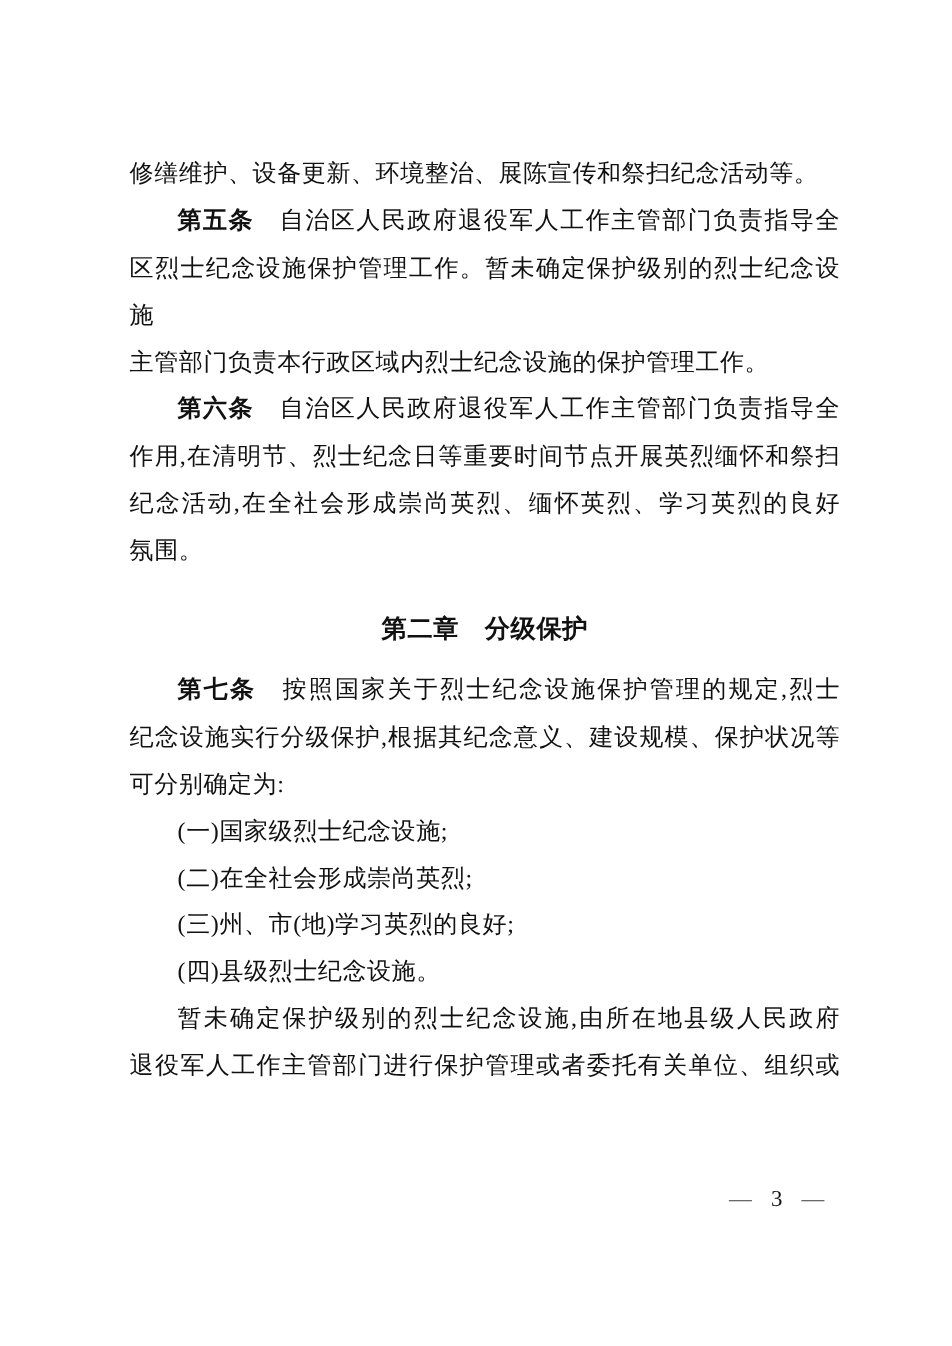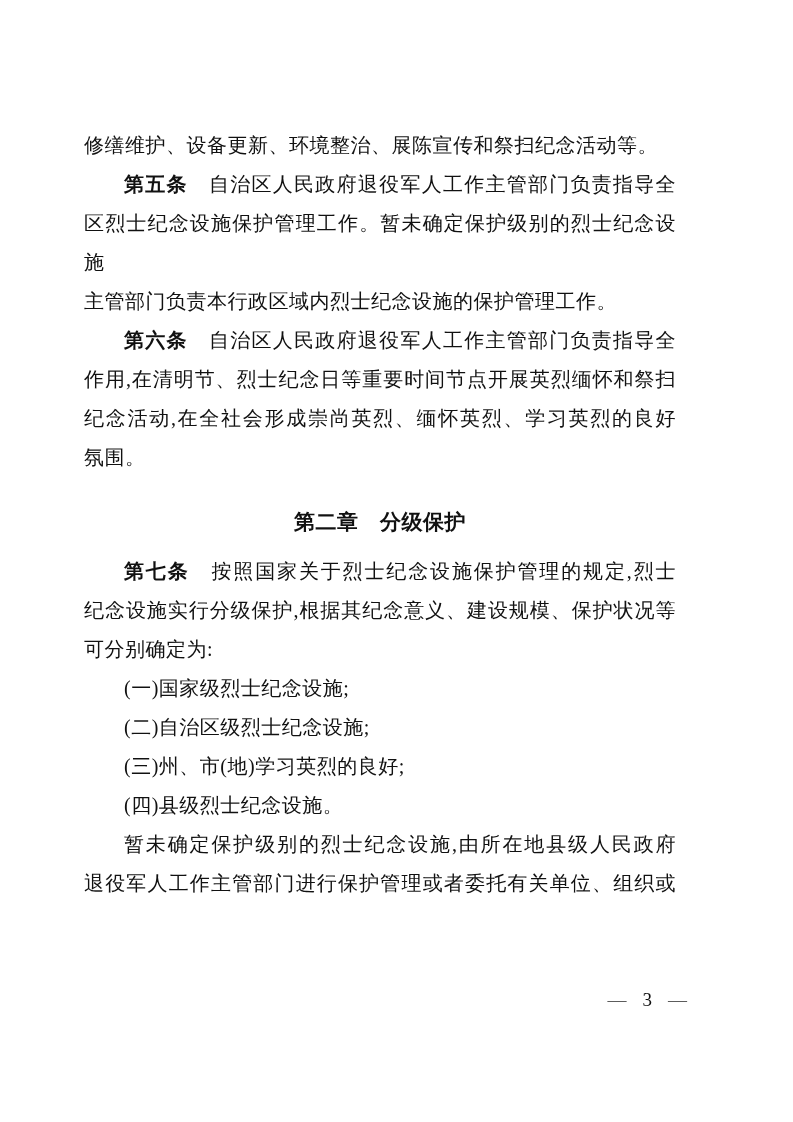--- a/index.html
+++ b/index.html
@@ -12,21 +12,21 @@
     position: relative;
     width: 793px;
     height: 1122px;
     background: #ffffff;
     overflow: hidden;
     font-family: "Liberation Serif", "DejaVu Serif", serif;
     color: #111111;
   }
   .content {
     position: absolute;
-    left: 84px;
+    left: 108px;
     top: 126px;
     width: 592px;
     font-size: 20px;
     line-height: 39px;
     letter-spacing: 0.5px;
   }
   .block { margin: 0; }
   .line {
     display: block;
     white-space: normal;
@@ -39,21 +39,21 @@
     text-align: left;
     text-align-last: left;
   }
   .line.center {
     text-align: right;
     text-align-last: center;
   }
   .line.indent { text-indent: 2em; }
   .seg-bold {
     font-weight: 700;
-    font-family: Liberation Serif, serif;
+    font-family: Liberation Mono, monospace;
   }
   .block.heading {
     margin-top: 26px;
     margin-bottom: 10px;
     font-size: 21px;
   }
   .page-footer {
     position: absolute;
     top: 986px;
     right: 104px;
@@ -97,21 +97,21 @@
       </div>
       <div class="block paragraph">
         <div class="line justify indent"><span class="seg-bold">第七条</span><span>　按照国家关于烈士纪念设施保护管理的规定,烈士</span></div>
         <div class="line justify"><span>纪念设施实行分级保护,根据其纪念意义、建设规模、保护状况等</span></div>
         <div class="line left"><span>可分别确定为:</span></div>
       </div>
       <div class="block paragraph">
         <div class="line left indent"><span>(一)国家级烈士纪念设施;</span></div>
       </div>
       <div class="block paragraph">
-        <div class="line left indent"><span>(二)自治区级烈士纪念设施;</span></div>
+        <div class="line left indent"><span>(二)在全社会形成崇尚英烈;</span></div>
       </div>
       <div class="block paragraph">
         <div class="line left indent"><span>(三)州、市(地)学习英烈的良好;</span></div>
       </div>
       <div class="block paragraph">
         <div class="line left indent"><span>(四)县级烈士纪念设施。</span></div>
       </div>
       <div class="block paragraph">
         <div class="line justify indent"><span>暂未确定保护级别的烈士纪念设施,由所在地县级人民政府</span></div>
         <div class="line justify"><span>退役军人工作主管部门进行保护管理或者委托有关单位、组织或</span></div>

